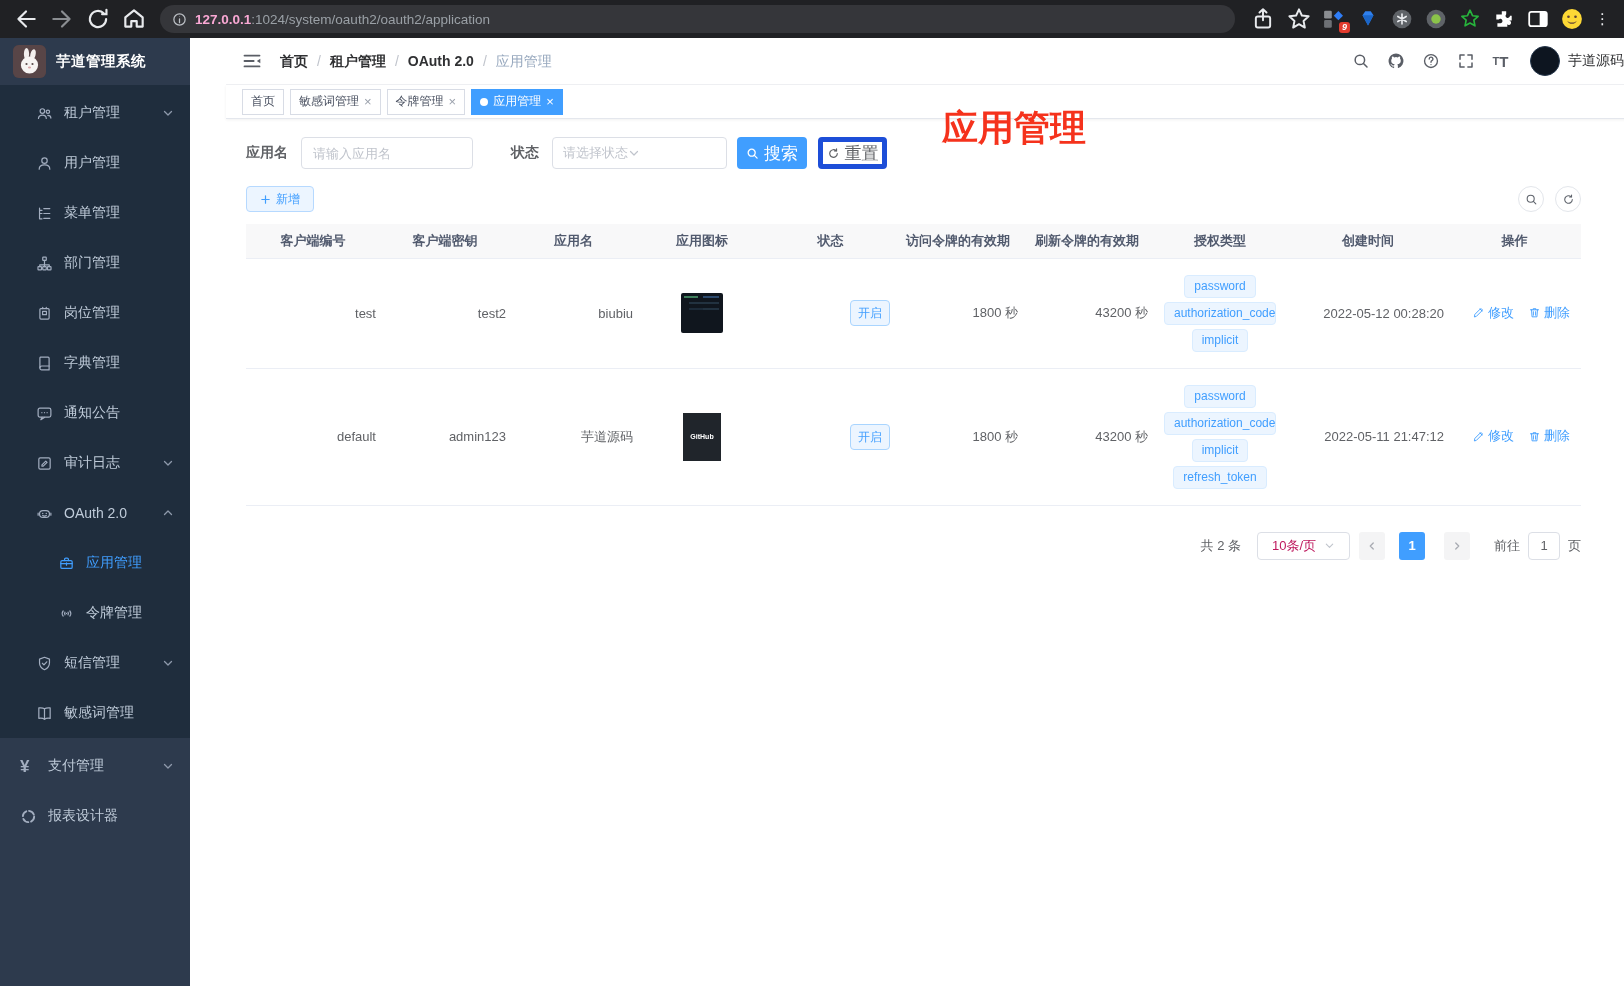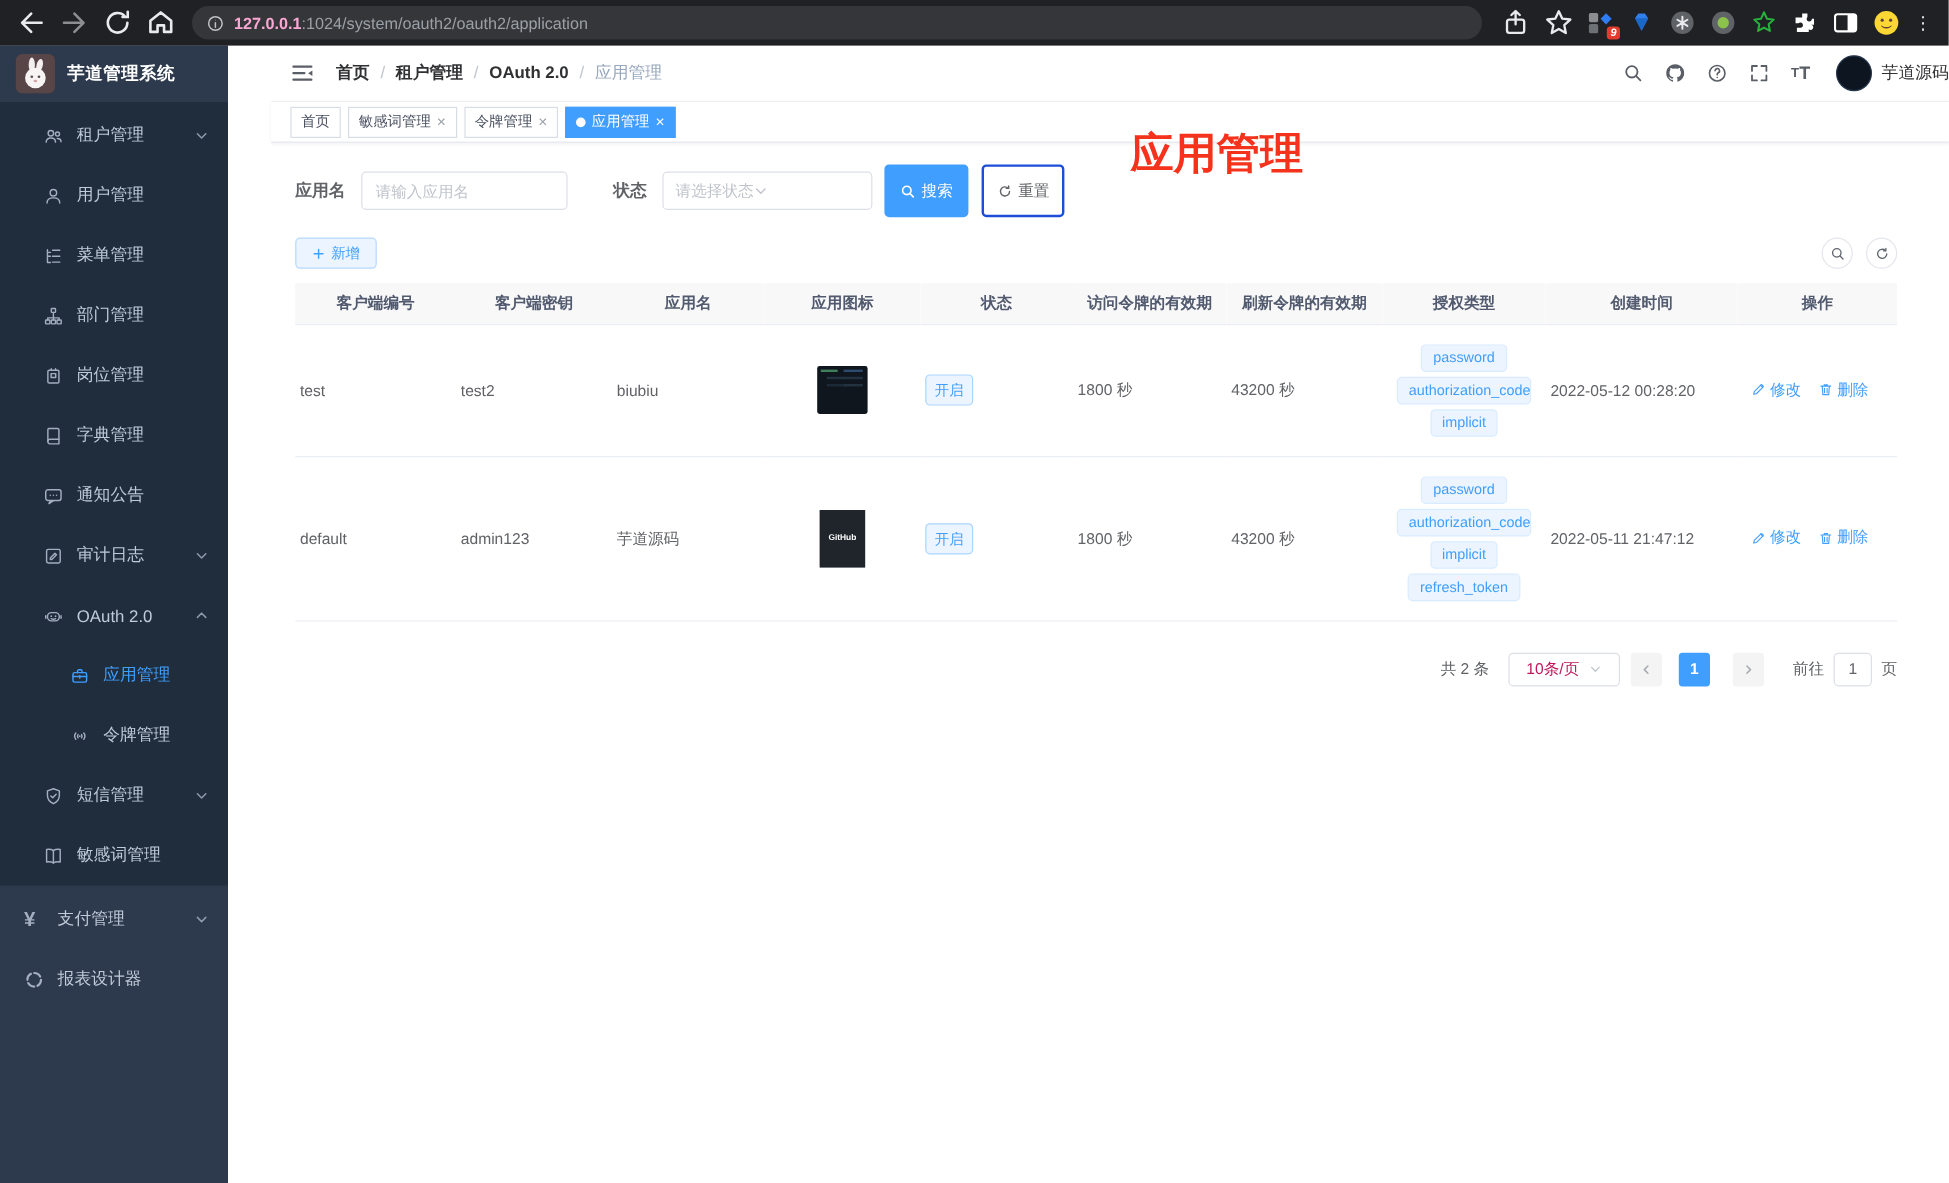--- a/index.html
+++ b/index.html
@@ -68,36 +68,36 @@
 
   .content { padding:18px 73px 0 20px; }
   .filters { display:flex; align-items:center; }
   .flabel { font-size:14px; font-weight:600; color:#606266; margin-right:13px; }
   .flabel2 { margin-left:38px; }
   .inp { width:172px; height:32px; border:1px solid #dcdfe6; border-radius:4px; padding:0 11px; font-size:13px; color:#606266; font-family:inherit; outline:none; }
   .inp::placeholder { color:#c0c4cc; }
   .select { width:175px; height:32px; border:1px solid #dcdfe6; border-radius:4px; display:flex; align-items:center; justify-content:flex-start; padding:0 10px; cursor:pointer; }
   .select .ph { font-size:13px; color:#c0c4cc; }
   .select .sc { width:12px; height:12px; color:#c0c4cc; }
-  .btn { height:44px; border-radius:4px; display:inline-flex; align-items:center; justify-content:center; font-size:13px; cursor:pointer; border:2px solid #1d4ed8; background:#fff; color:#606266; font-family:inherit; }
+  .btn { height:32px; border-radius:4px; display:inline-flex; align-items:center; justify-content:center; font-size:17px; cursor:pointer; border:5px solid #1d4ed8; background:#fff; color:#606266; font-family:inherit; }
   .btn svg { width:13px; height:13px; margin-right:5px; }
   .btn-primary { background:#409eff; border-color:#409eff; color:#fff; width:70px; margin-left:10px; }
   .btn-reset { width:69px; margin-left:11px; }
 
   .toolbar { margin-top:17px; display:flex; align-items:center; }
   .btn-add { height:26px; padding:0 13px; background:#ecf5ff; border:1px solid #b6d9ff; color:#409eff; font-size:12px; border-radius:4px; display:inline-flex; align-items:center; cursor:pointer; font-family:Liberation Serif, serif; }
   .btn-add svg { width:11px; height:11px; margin-right:5px; }
   .tool-circles { margin-left:auto; display:flex; gap:11px; }
   .circ-btn { width:26px; height:26px; border-radius:50%; border:1px solid #e3e6eb; background:#fff; color:#5f646c; display:flex; align-items:center; justify-content:center; cursor:pointer; }
   .circ-btn svg { width:13px; height:13px; }
 
   
   table.grid { margin-top:12px; border-collapse:collapse; table-layout:fixed; width:100%; }
   .grid th { height:34px; background:#f8f8f9; font-size:13px; font-weight:700; color:#515a6e; text-align:center; border-bottom:1px solid #ebeef5; padding:0 4px; white-space:nowrap; overflow:hidden; }
-  .grid td { text-align:left; font-size:13px; color:#606266; border-bottom:1px solid #ebeef5; padding:14px 4px; vertical-align:middle; }
+  .grid td { text-align:right; font-size:13px; color:#606266; border-bottom:1px solid #ebeef5; padding:14px 4px; vertical-align:middle; }
   .open-badge { display:inline-block; min-width:40px; padding:0 7px; height:26px; line-height:24px; background:#ecf5ff; border:1px solid #a9d5ff; border-radius:4px; color:#409eff; font-size:12px; }
   .tag { display:inline-block; max-width:112px; overflow:hidden; white-space:nowrap; background:#ecf5ff; border:1px solid #d9ecff; color:#409eff; border-radius:4px; font-size:12px; height:23px; line-height:21px; padding:0 9px; margin:2px 0; }
   .tags-wrap { display:flex; flex-direction:column; align-items:center; }
   .app-logo { margin:0 auto; }
   .app-logo.dash { width:42px; height:40px; border-radius:2px; background:#10161e; position:relative; overflow:hidden; }
   .app-logo.dash::before { content:""; position:absolute; left:3px; top:3px; width:14px; height:2px; background:#3f7f5c; }
   .app-logo.dash::after { content:""; position:absolute; right:4px; top:3px; width:16px; height:2px; background:#2c4a6e; box-shadow:0 6px 0 #223240, 0 12px 0 #223240, -14px 6px 0 #223240, -14px 12px 0 #1c2a38; }
   .app-logo.gh { width:38px; height:48px; background:#20252b; display:flex; align-items:center; justify-content:center; }
   .app-logo.gh span { color:#fff; font-size:7px; font-weight:700; }
   .act { display:inline-flex; align-items:center; color:#409eff; cursor:pointer; margin:0 7px; white-space:nowrap; }

